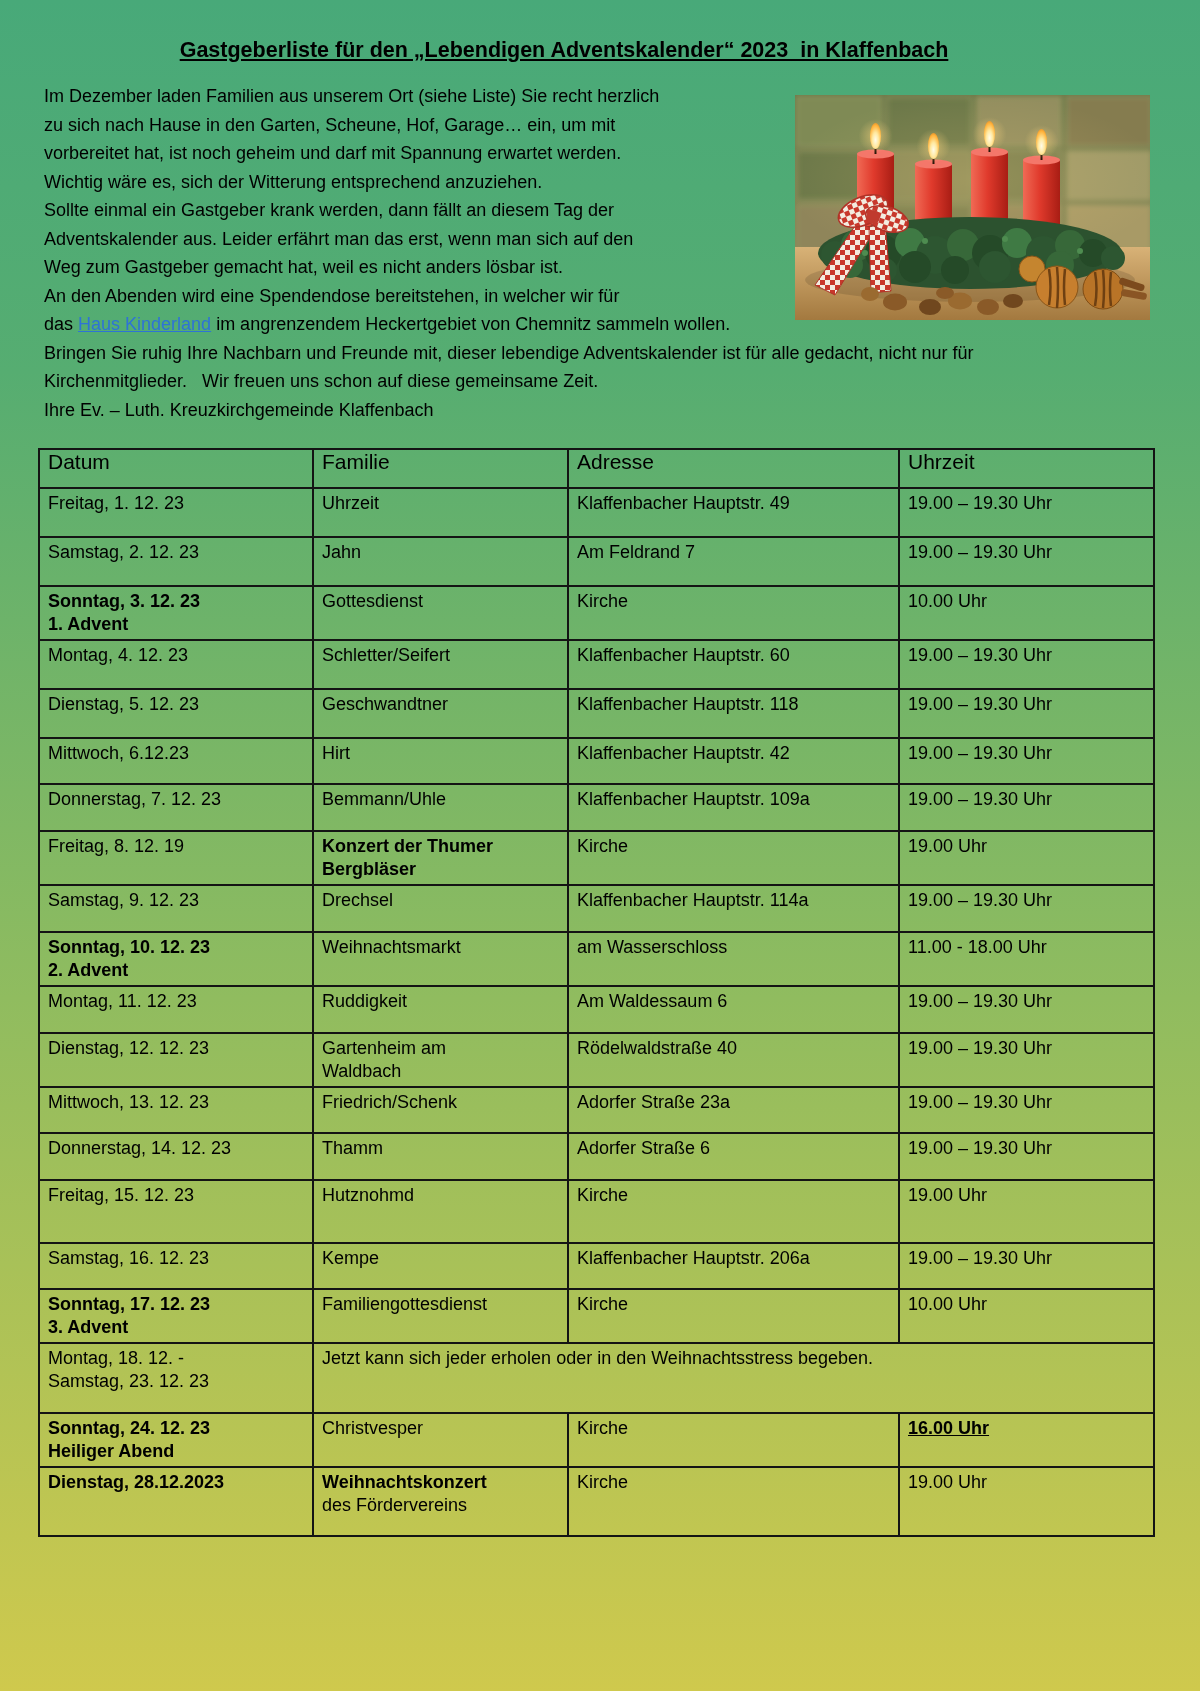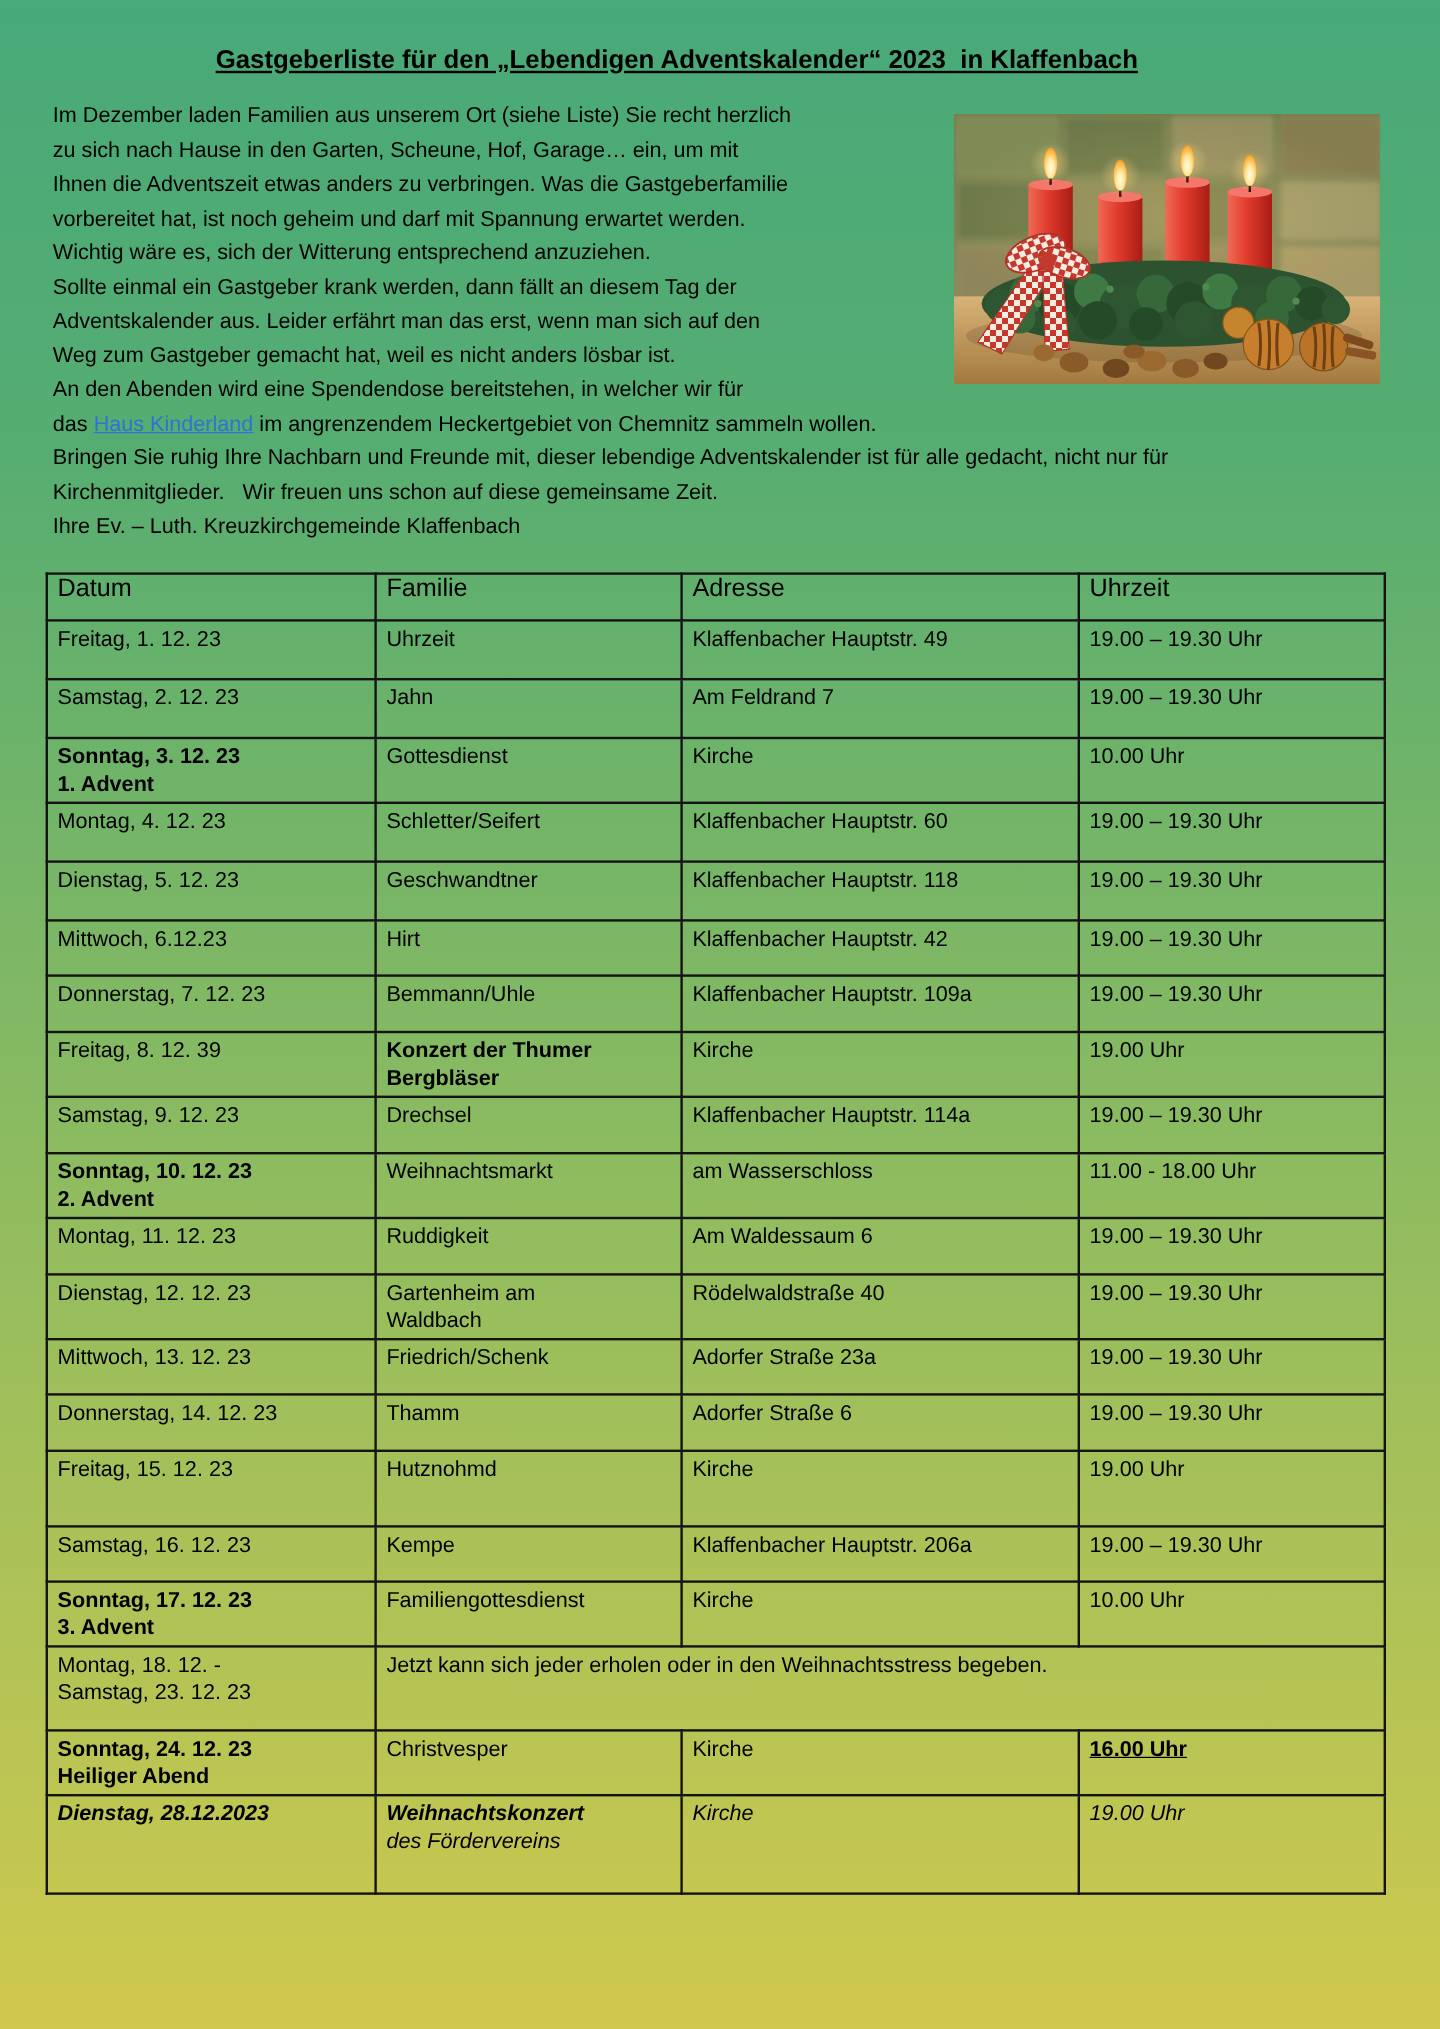--- a/index.html
+++ b/index.html
@@ -210,21 +210,20 @@
             <ellipse cx="218" cy="206" rx="10" ry="7" fill="#70471e"></ellipse>
             <ellipse cx="75" cy="199" rx="9" ry="7" fill="#9a6a30"></ellipse>
             <ellipse cx="150" cy="198" rx="9" ry="6" fill="#8a5a28"></ellipse>
           </g>
         </svg>
       </div>
 
       <div id="intro-lines-before">
           <div class="line">Im Dezember laden Familien aus unserem Ort (siehe Liste) Sie recht herzlich</div>
           <div class="line">zu sich nach Hause in den Garten, Scheune, Hof, Garage… ein, um mit</div>
-          <div class="line">Ihnen die Adventszeit etwas anders zu verbringen. Was die Gastgeberfamilie</div>
           <div class="line">vorbereitet hat, ist noch geheim und darf mit Spannung erwartet werden.</div>
           <div class="line">Wichtig wäre es, sich der Witterung entsprechend anzuziehen.</div>
           <div class="line">Sollte einmal ein Gastgeber krank werden, dann fällt an diesem Tag der</div>
           <div class="line">Adventskalender aus. Leider erfährt man das erst, wenn man sich auf den</div>
           <div class="line">Weg zum Gastgeber gemacht hat, weil es nicht anders lösbar ist.</div>
           <div class="line">An den Abenden wird eine Spendendose bereitstehen, in welcher wir für</div>
         </div>
 
       <div class="line"><span>das </span><a class="doclink" href="#">Haus Kinderland</a><span> im angrenzendem Heckertgebiet von Chemnitz sammeln wollen.</span></div>
 
@@ -345,21 +344,21 @@
             </td>
             <td>
               <div class="cline">Klaffenbacher Hauptstr. 109a</div>
             </td>
             <td>
               <div class="cline">19.00 – 19.30 Uhr</div>
             </td>
           </tr>
           <tr style="height: 47px;">
             <td>
-              <div class="cline">Freitag, 8. 12. 39</div>
+              <div class="cline">Freitag, 8. 12. 19</div>
             </td>
             <td>
               <div class="cline b">Konzert der Thumer</div>
               <div class="cline b">Bergbläser</div>
             </td>
             <td>
               <div class="cline">Kirche</div>
             </td>
             <td>
               <div class="cline">19.00 Uhr</div>
@@ -511,21 +510,21 @@
             <td>
               <div class="cline">Christvesper</div>
             </td>
             <td>
               <div class="cline">Kirche</div>
             </td>
             <td>
               <div class="cline b u">16.00 Uhr</div>
             </td>
           </tr>
-          <tr style="height: 82px; font-style: italic;">
+          <tr style="height: 69px;">
             <td>
               <div class="cline b">Dienstag, 28.12.2023</div>
             </td>
             <td>
               <div class="cline b">Weihnachtskonzert</div>
               <div class="cline">des Fördervereins</div>
             </td>
             <td>
               <div class="cline">Kirche</div>
             </td>

